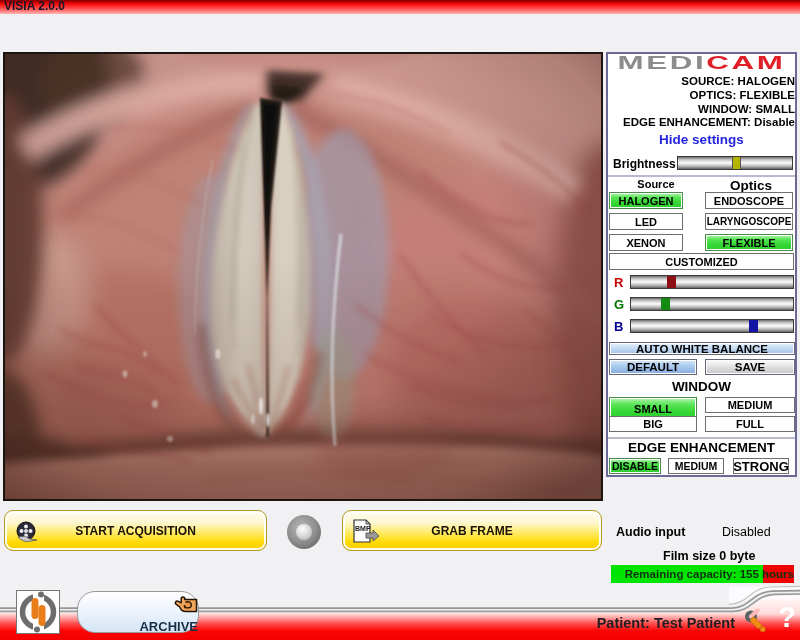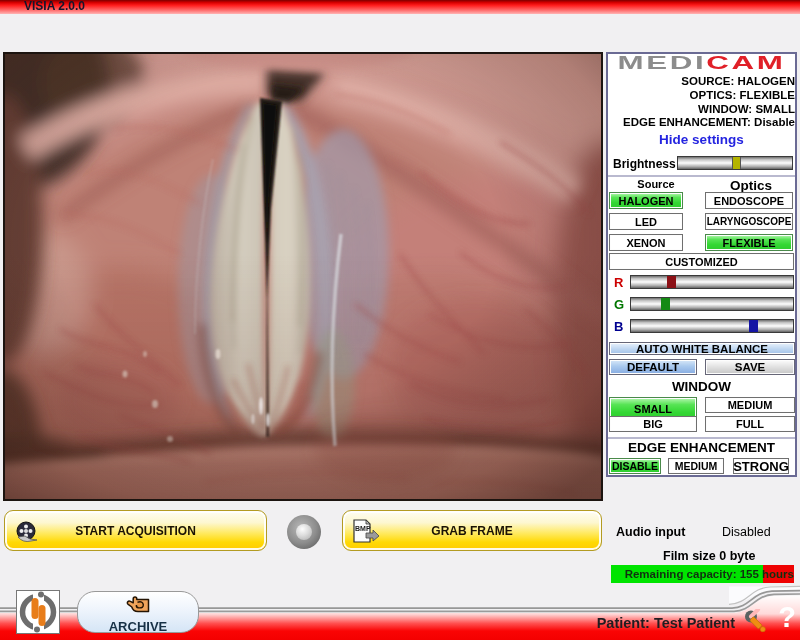--- a/index.html
+++ b/index.html
@@ -1,18 +1,18 @@
 <!DOCTYPE html>
 <html><head><meta charset="utf-8"><style>
 *{margin:0;padding:0;box-sizing:border-box}
 html,body{width:800px;height:640px;overflow:hidden}
 body{position:relative;background:#f1f0f2;font-family:"Liberation Sans",sans-serif}
 .titlebar{position:absolute;left:0;top:0;width:800px;height:14px;
  background:linear-gradient(180deg,#7d0000 0%,#d40000 18%,#ff1c1c 38%,#ff6a6a 72%,#ffb4b4 100%);
- color:#15152b;font-size:12px;font-weight:bold;line-height:13px;padding-left:24px}
+ color:#15152b;font-size:12px;font-weight:bold;line-height:13px;padding-left:4px}
 .scope{position:absolute;left:3px;top:52px;width:600px;height:449px;border:2px solid #1c1410;background:#bc8177}
 .panel{position:absolute;left:606px;top:52px;width:191px;height:425px;background:#fff;border:2px solid #6a6a94}
 .panel .hdr{position:absolute;font-weight:bold;color:#000;text-align:center}
 .info{position:absolute;left:0;width:187px;text-align:right;font-weight:bold;font-size:11.5px;color:#000}
 .hide{position:absolute;left:0;top:78px;width:187px;text-align:center;font-weight:bold;font-size:13.5px;color:#2424e0;}
 .btn{position:absolute;border:1px solid #6f6f6f;background:#fff;color:#000;font-weight:bold;font-size:11px;
  display:flex;align-items:center;justify-content:center;box-shadow:inset 0 0 0 1px #fdfdfd;white-space:nowrap}
 .green{background:linear-gradient(180deg,#b6f7b2 0%,#57e455 30%,#33d733 65%,#2fcb2f 100%);border-color:#4a8a4a}
 .blue{background:linear-gradient(180deg,#e9f2fc 0%,#bed6f1 55%,#a3c2e9 100%);border-color:#667}
 .blue2{background:linear-gradient(180deg,#d8e8f8 0%,#a9c9ee 45%,#86abe1 100%);border-color:#667}
@@ -28,21 +28,21 @@
  background:radial-gradient(circle at 42% 38%,#b9b9b9 0%,#8d8d8d 52%,#6d6d6d 78%,#636363 100%)}
 .circ i{position:absolute;left:9px;top:9px;width:16px;height:16px;border-radius:50%;display:block;
  background:radial-gradient(circle at 40% 32%,#fdfdfd 0%,#dcdcdc 45%,#a9a9a9 100%)}
 .audlbl{position:absolute;font-size:12.5px;color:#000}
 .capbar{position:absolute;left:611px;top:565px;width:183px;height:18px;background:#00e400;
  font-weight:bold;font-size:11.5px;color:#0c2a0c;text-align:right;line-height:18px}
 .capbar b{position:absolute;right:0;top:0;width:31px;height:18px;background:#ee0202}
 .capbar span{position:relative;z-index:2;color:#103010}
 .logobox{position:absolute;left:16px;top:590px;width:44px;height:44px;background:#fff;border:1px solid #777;z-index:5}
 .archive{position:absolute;left:77px;top:591px;width:122px;height:42px;border-radius:18px;border:1px solid #999;
- background:linear-gradient(180deg,#fff 0%,#eef4fc 45%,#d5e5f6 100%);z-index:5;text-align:center;
+ background:linear-gradient(180deg,#fff 0%,#eef4fc 45%,#d5e5f6 100%);z-index:5;text-align:right;
  font-weight:bold;font-size:13px;color:#173046}
 .patient{position:absolute;left:450px;top:615px;width:285px;text-align:right;font-weight:bold;font-size:14.5px;color:#201c20;z-index:6}
 .qmark{position:absolute;left:773px;top:601px;width:28px;text-align:center;font-weight:bold;font-size:29px;color:#fff;z-index:6}
 .medicam{position:absolute;left:0;top:-1px;width:187px;text-align:center;font-weight:bold;font-size:18px;
  letter-spacing:1.5px;transform:scaleX(1.74);transform-origin:50% 50%;white-space:nowrap}
 .medicam .g{color:#8c8c8c}.medicam .r{color:#e02028}
 </style></head><body>
 <div class="titlebar">VISIA 2.0.0</div>
 
 <div class="scope"><svg id="scopesvg" width="596" height="445" viewBox="0 0 596 445">

